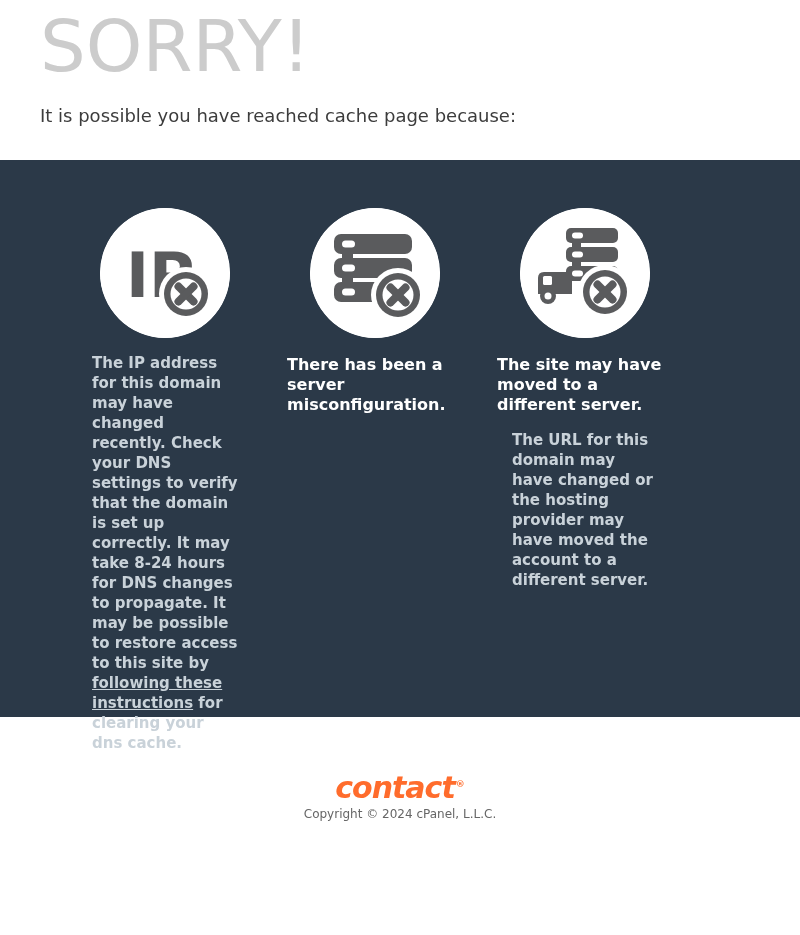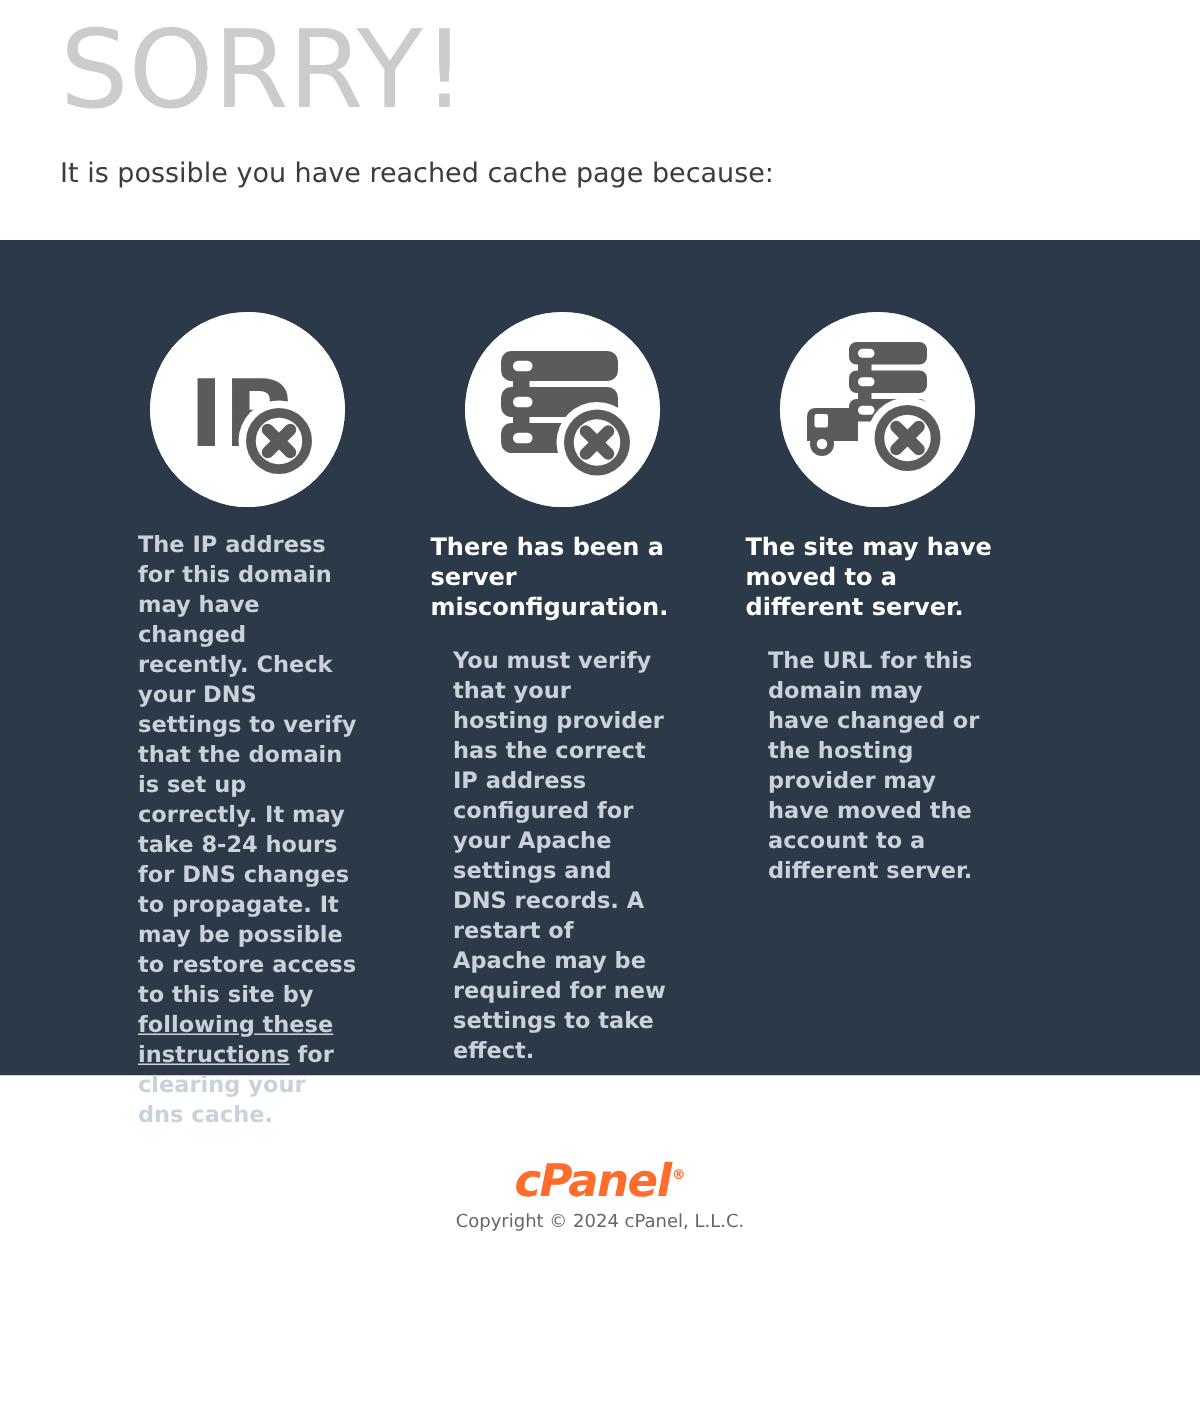--- a/index.html
+++ b/index.html
@@ -81,21 +81,20 @@
             <rect x="32" y="56.5" width="13" height="7" rx="3.5" fill="#ffffff"></rect>
             <rect x="32" y="80.5" width="13" height="7" rx="3.5" fill="#ffffff"></rect>
             <circle cx="88" cy="87" r="27" fill="#ffffff"></circle>
             <circle cx="88" cy="87" r="22" fill="#5a5b5d"></circle>
             <circle cx="88" cy="87" r="15.5" fill="#ffffff"></circle>
             <line x1="80.5" y1="79.5" x2="95.5" y2="94.5" stroke="#5a5b5d" stroke-width="8" stroke-linecap="round"></line>
             <line x1="95.5" y1="79.5" x2="80.5" y2="94.5" stroke="#5a5b5d" stroke-width="8" stroke-linecap="round"></line>
           </svg>
         </div>
         <h2 class="cause-heading">There has been a server misconfiguration.</h2>
-        <p class="cause-body">You must verify that your hosting provider has the correct IP address configured for your Apache settings and DNS records. A restart of Apache may be required for new settings to take effect.</p>
       </div>
 
       <div class="col">
         <div class="icon-circle">
           <svg width="130" height="130" viewBox="0 0 130 130" xmlns="http://www.w3.org/2000/svg">
             <circle cx="65" cy="65" r="65" fill="#ffffff"></circle>
             <rect x="52" y="31" width="9" height="10" fill="#5a5b5d"></rect>
             <rect x="52" y="50" width="9" height="10" fill="#5a5b5d"></rect>
             <rect x="46" y="20" width="52" height="15" rx="5" fill="#5a5b5d"></rect>
             <rect x="46" y="39" width="52" height="15" rx="5" fill="#5a5b5d"></rect>
@@ -116,17 +115,17 @@
           </svg>
         </div>
         <h2 class="cause-heading">The site may have moved to a different server.</h2>
         <p class="cause-body">The URL for this domain may have changed or the hosting provider may have moved the account to a different server.</p>
       </div>
 
     </div>
   </section>
 
   <footer class="footer">
-    <div class="cpanel-logo"><span>cPanel</span><span class="logo-mark">®</span></div>
+    <div class="cpanel-logo"><span>contact</span><span class="logo-mark">®</span></div>
     <div class="copyright">Copyright © 2024 cPanel, L.L.C.</div>
   </footer>
 
 </div>
 
 </body></html>

